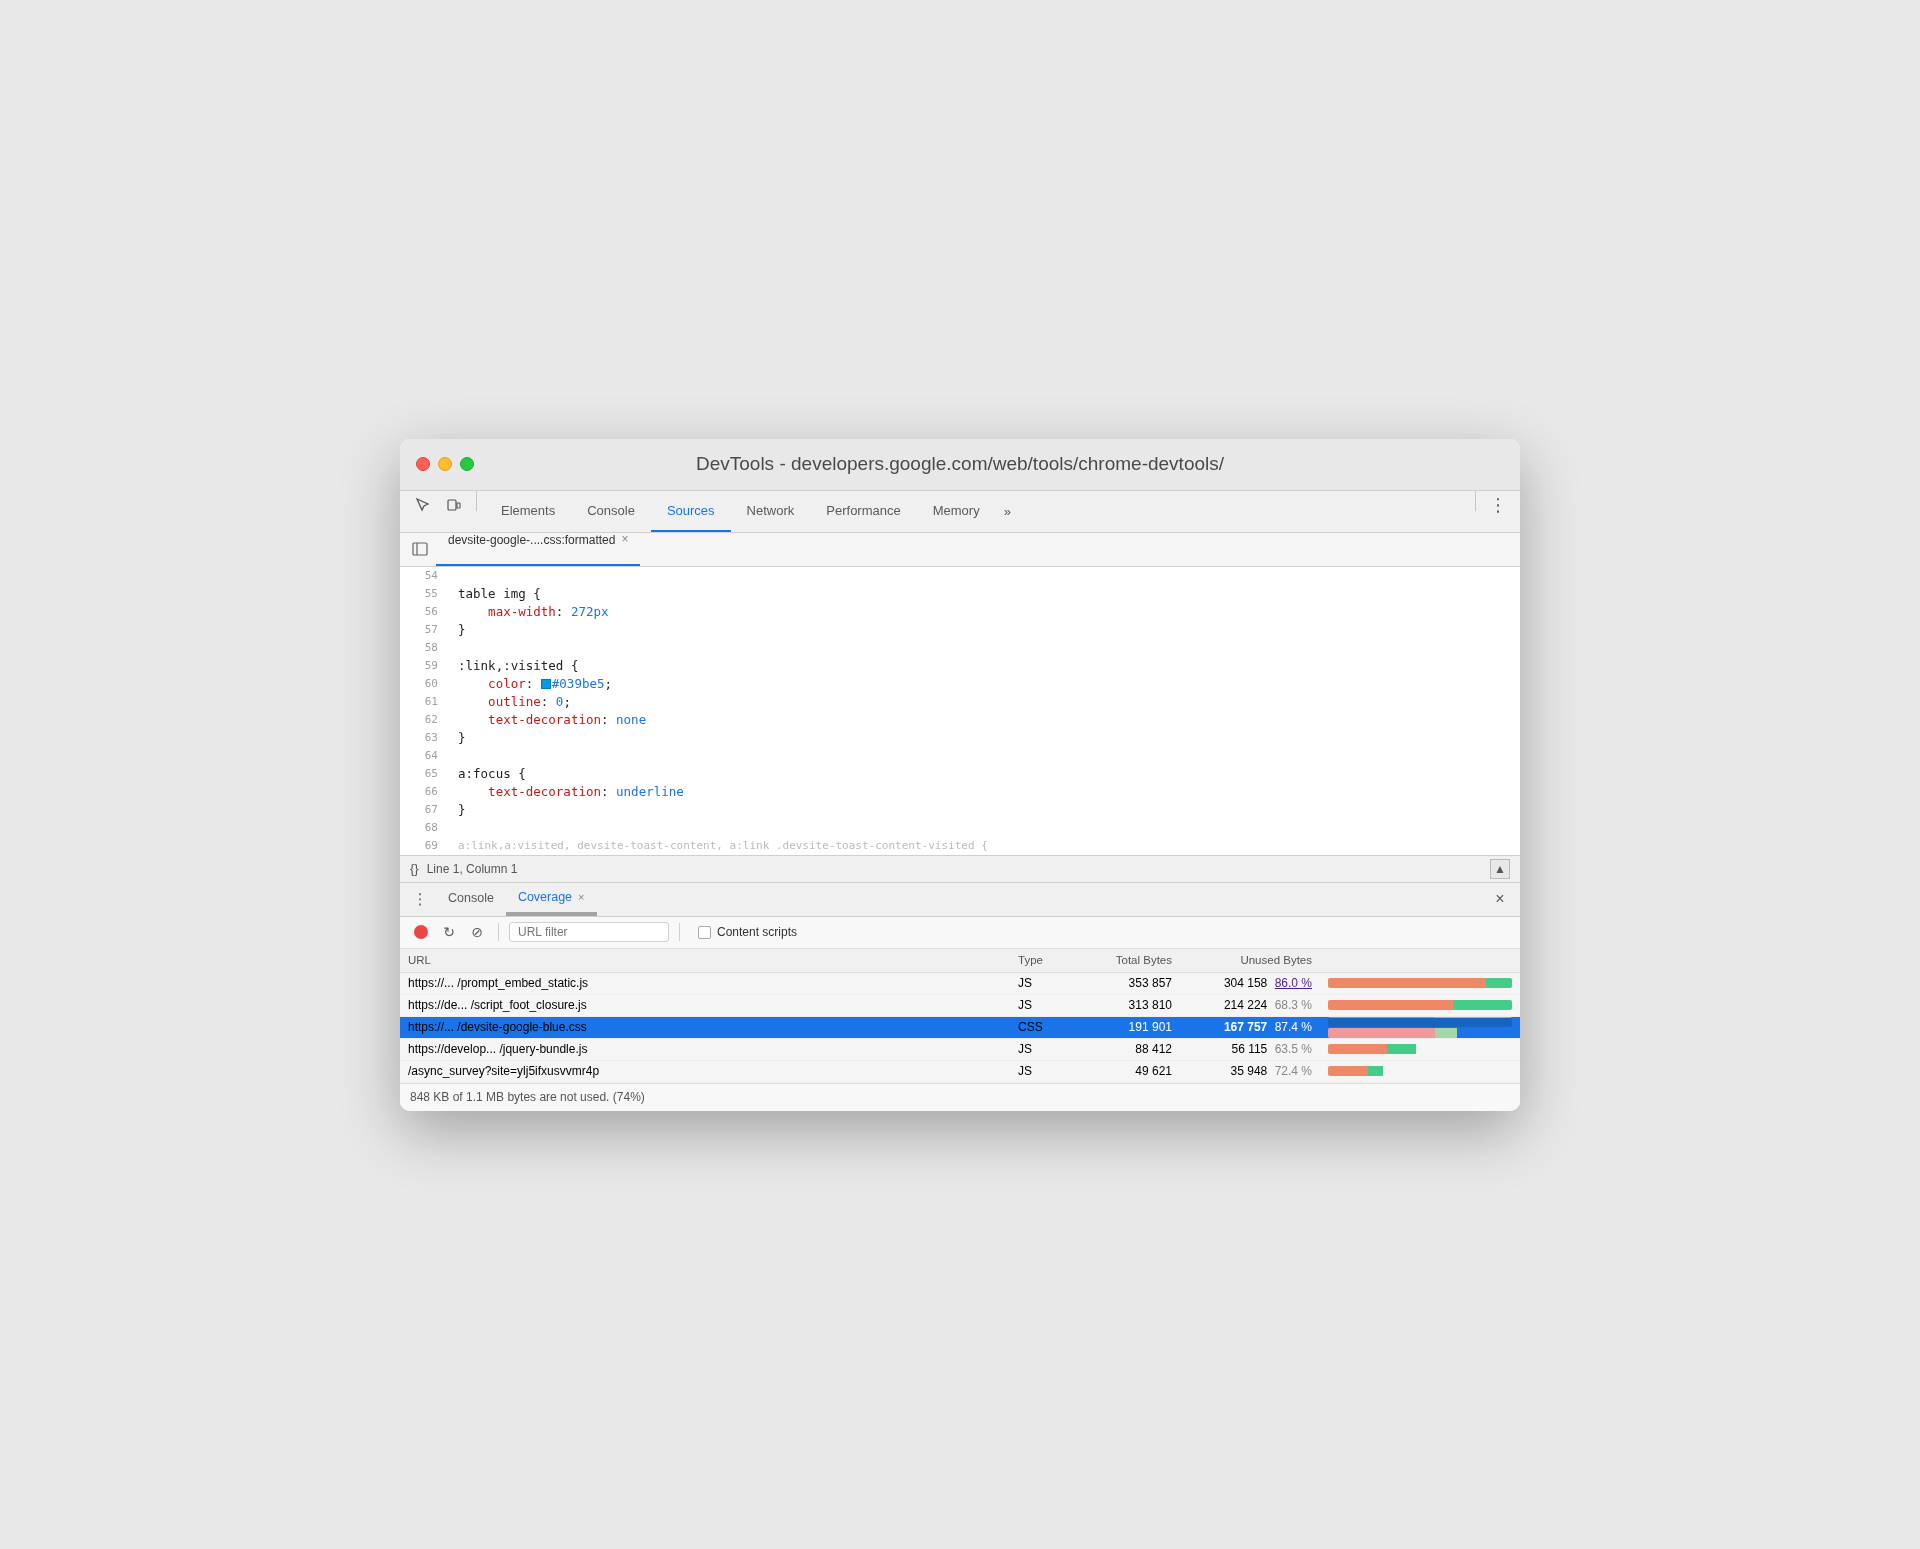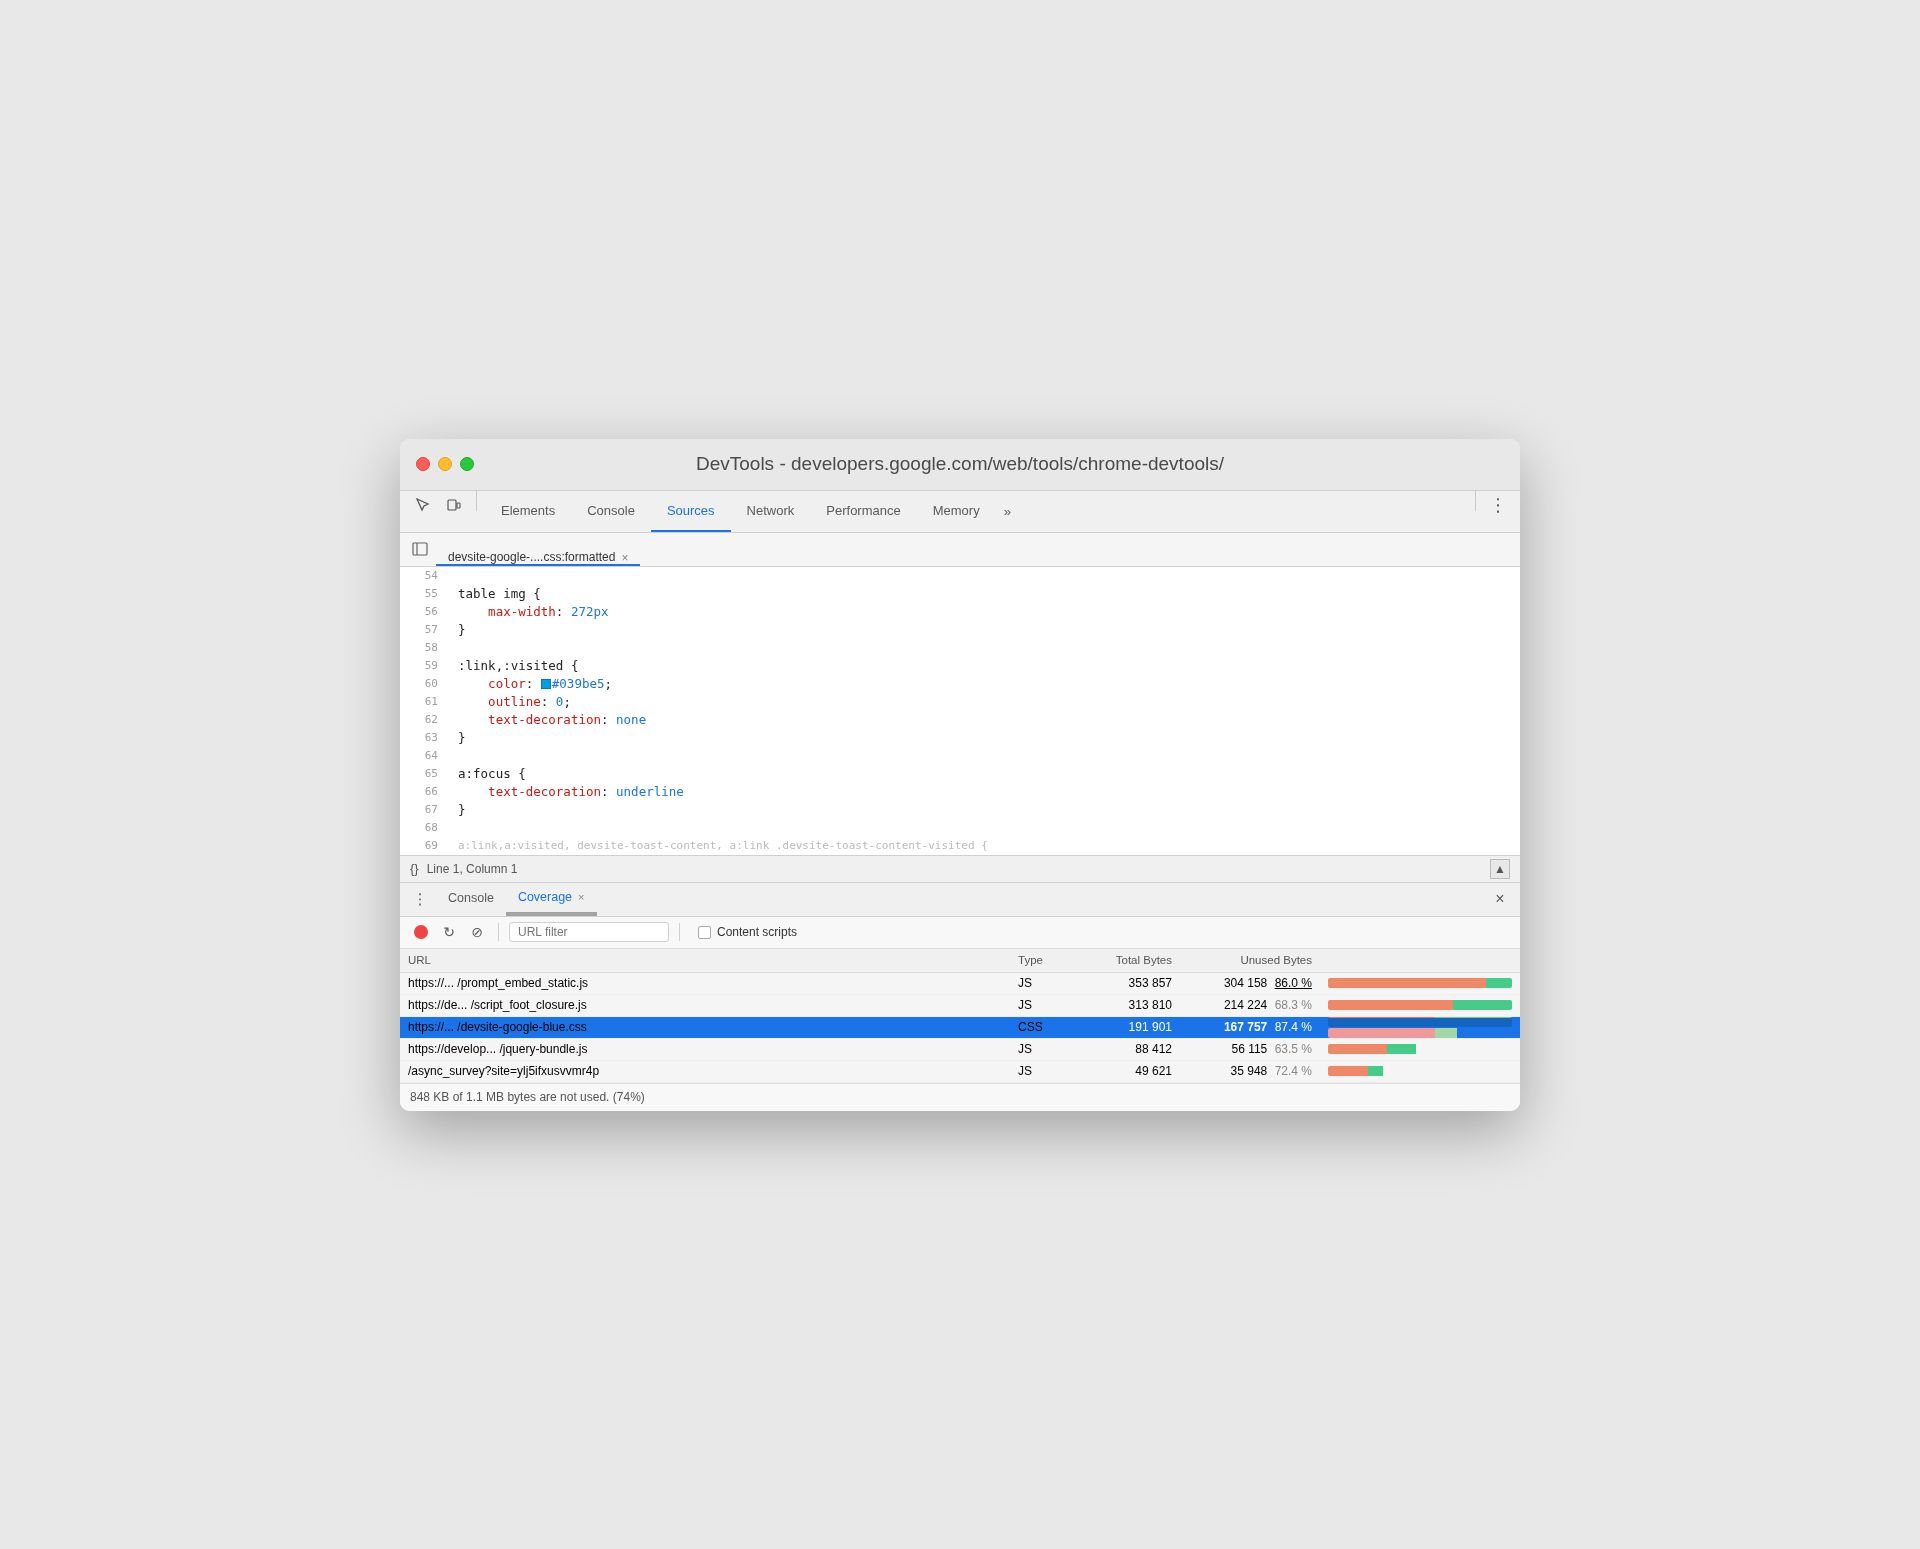--- a/index.html
+++ b/index.html
@@ -133,21 +133,21 @@
       display: flex;
       align-items: center;
       justify-content: center;
       font-size: 12px;
       color: #666;
       margin-right: 4px;
       cursor: pointer;
     }
     .file-tab {
       display: flex;
-      align-items: flex-end;
+      align-items: flex-start;
       padding: 0 12px;
       height: 100%;
       font-size: 12px;
       color: #333;
       border-bottom: 2px solid #1a73e8;
       gap: 6px;
       cursor: pointer;
     }
     .file-tab-close {
       font-size: 12px;
@@ -633,21 +633,21 @@
         <div class="cov-header-cell col-unused">Unused Bytes</div>
         <div class="cov-header-cell col-bar"></div>
       </div>
 
       <div class="cov-row">
         <div class="cov-cell col-url">https://... /prompt_embed_static.js</div>
         <div class="cov-cell col-type">JS</div>
         <div class="cov-cell col-total">353 857</div>
         <div class="cov-cell col-unused">
           <span>304 158</span>
-          <span style="color:#000000;margin-left:4px;text-decoration:underline;">86.0 %</span>
+          <span style="color:#4c1d95;margin-left:4px;text-decoration:underline;">86.0 %</span>
         </div>
         <div class="cov-cell col-bar">
           <div class="usage-bar">
             <div class="bar-unused" style="width:86%;"></div>
             <div class="bar-used" style="width:14%;"></div>
           </div>
         </div>
       </div>
 
       <div class="cov-row">

